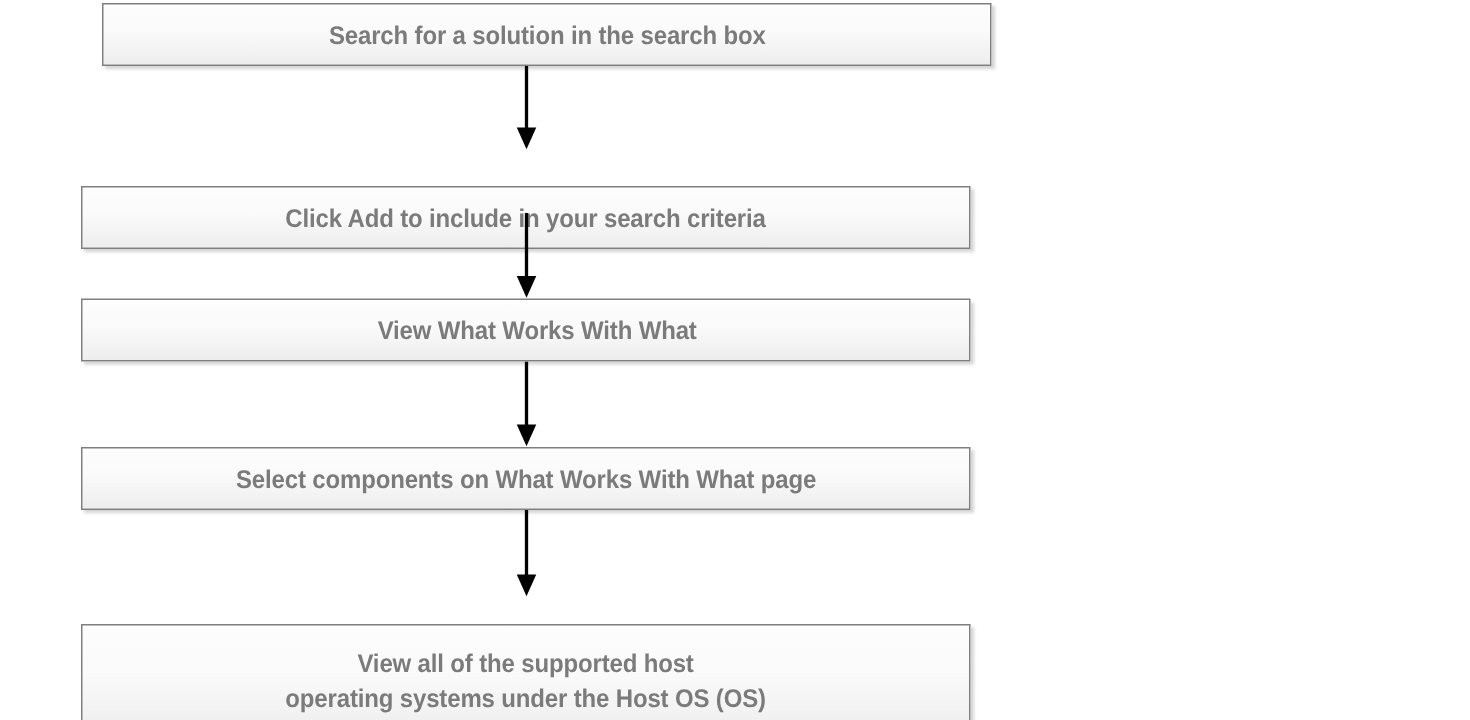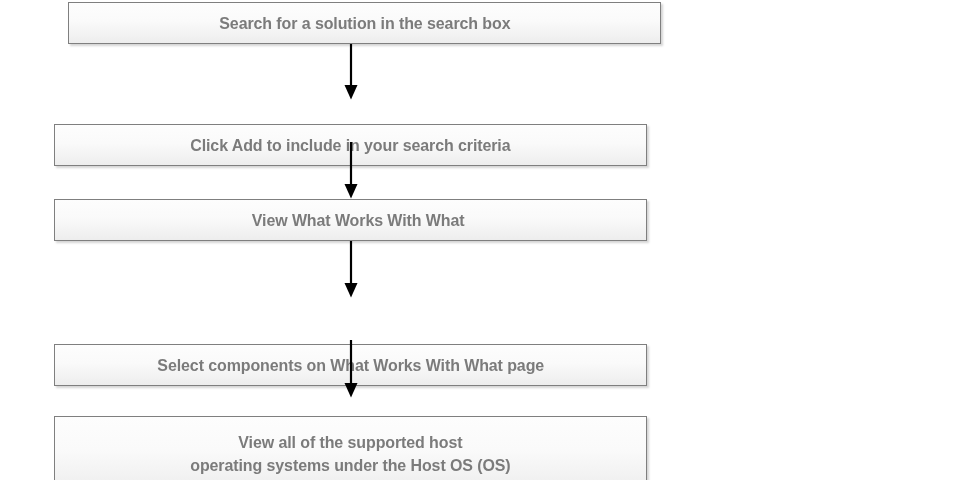--- a/index.html
+++ b/index.html
@@ -44,21 +44,21 @@
     letter-spacing: -0.1px;
     font-family: "Liberation Sans", "DejaVu Sans", sans-serif;
     transform: scaleX(0.94);
     transform-origin: center center;
     white-space: pre-line;
   }
 
   .node-1 { top: 2px;   height: 42px; margin-left: 14px; }
   .node-2 { top: 100px; height: 42px; margin-top: 24px; }
   .node-3 { top: 199px; height: 42px; padding-left: 16px; }
-  .node-4 { top: 298px; height: 42px; margin-top: 46px; }
+  .node-4 { top: 298px; height: 42px; }
   .node-5 { top: 416px; height: 75px; }
 
   
   .connector {
     position: absolute;
     left: 344px;
     width: 14px;
   }
   .connector svg { display: block; }
 

